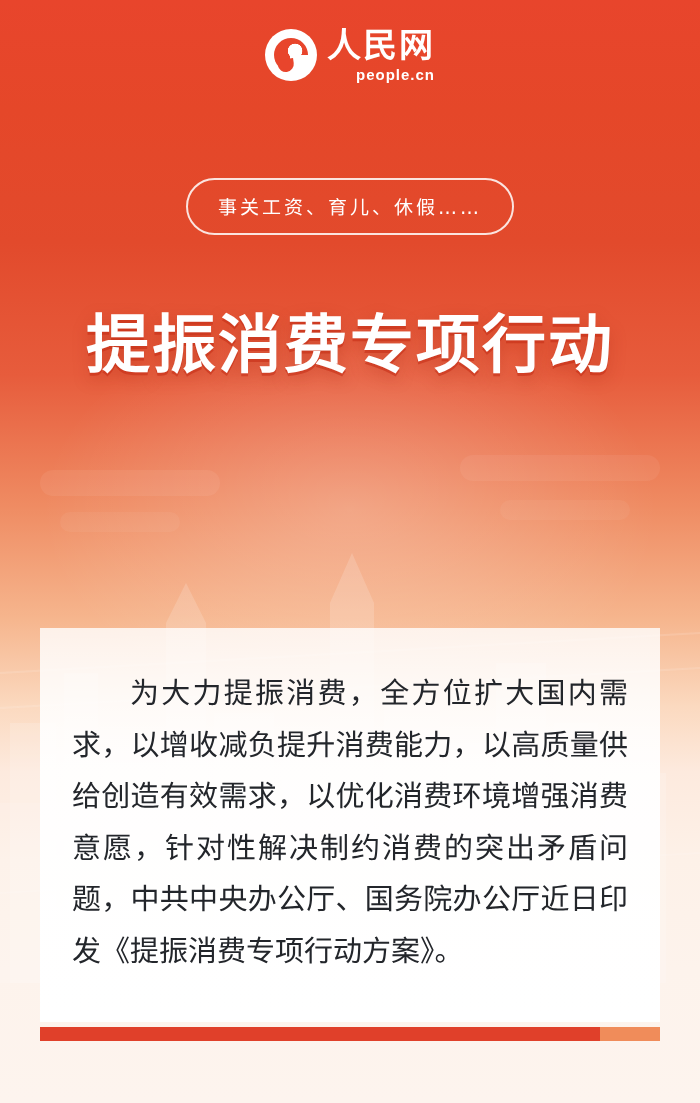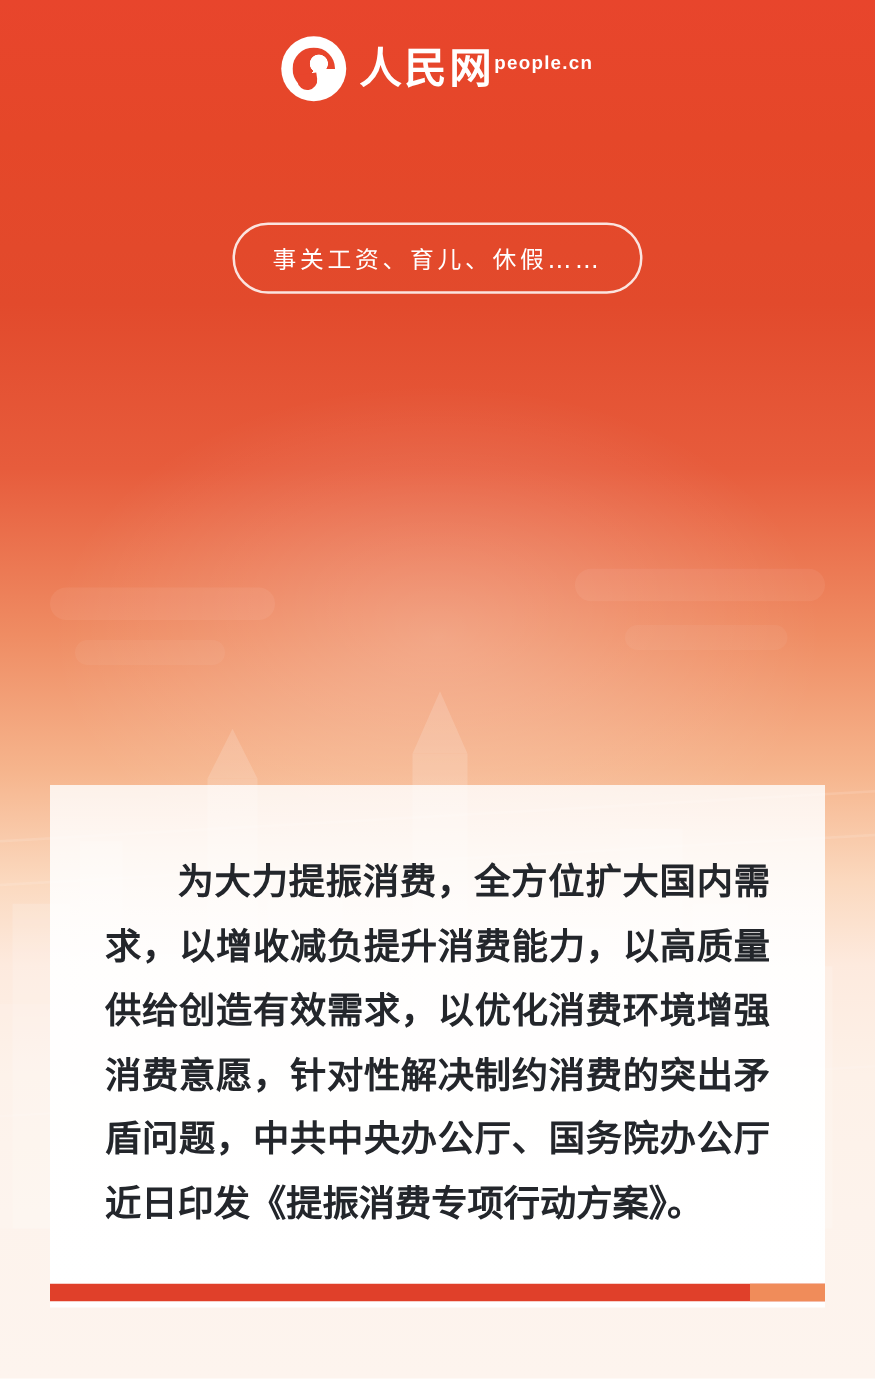--- a/index.html
+++ b/index.html
@@ -94,21 +94,21 @@
   }
   .logo-mark::after {
     content: "";
     position: absolute;
     left: 13px; top: 30px;
     width: 16px; height: 13px;
     background: #e8452c;
     border-radius: 0 0 10px 10px;
     transform: rotate(-8deg);
   }
-  .logo-text { display: flex; flex-direction: row; line-height: 1; }
+  .logo-text { display: flex; flex-direction: column; line-height: 1; }
   .logo-cn {
     color: #ffffff;
     font-size: 34px;
     font-weight: bold;
     letter-spacing: 2px;
     font-family: "DejaVu Sans", "Liberation Sans", sans-serif;
   }
   .logo-en {
     color: #ffffff;
     font-size: 15px;
@@ -157,28 +157,27 @@
   .card {
     position: absolute;
     left: 40px;
     right: 40px;
     top: 628px;
     background: linear-gradient(180deg, rgba(255,255,255,0.80) 0%, rgba(255,255,255,0.94) 35%, #ffffff 100%);
     padding: 40px 32px 44px;
     box-sizing: border-box;
   }
   .card p {
-    margin: 12px;
+    margin: 0;
     color: #23262b;
     font-size: 29px;
     line-height: 1.78;
     text-align: justify;
     text-indent: 2em;
     font-family: "DejaVu Serif", "Liberation Serif", serif;
-    font-weight: bold;
   }
 
   
   .bottom-bar {
     position: absolute;
     left: 40px;
     right: 40px;
     bottom: 62px;
     height: 14px;
     background: #e0402a;
@@ -241,20 +240,21 @@
     <div class="logo-mark"></div>
     <div class="logo-text">
       <span class="logo-cn">人民网</span>
       <span class="logo-en">people.cn</span>
     </div>
   </div>
 
   <div class="kicker">事关工资、育儿、休假……</div>
 
   <div class="headline">
+    <span class="l1">提振消费专项行动</span>
   </div>
 
   <div class="card">
     <p>为大力提振消费，全方位扩大国内需求，以增收减负提升消费能力，以高质量供给创造有效需求，以优化消费环境增强消费意愿，针对性解决制约消费的突出矛盾问题，中共中央办公厅、国务院办公厅近日印发《提振消费专项行动方案》。</p>
   </div>
 
   <div class="bottom-bar">
     <span class="tip"></span>
   </div>
 

